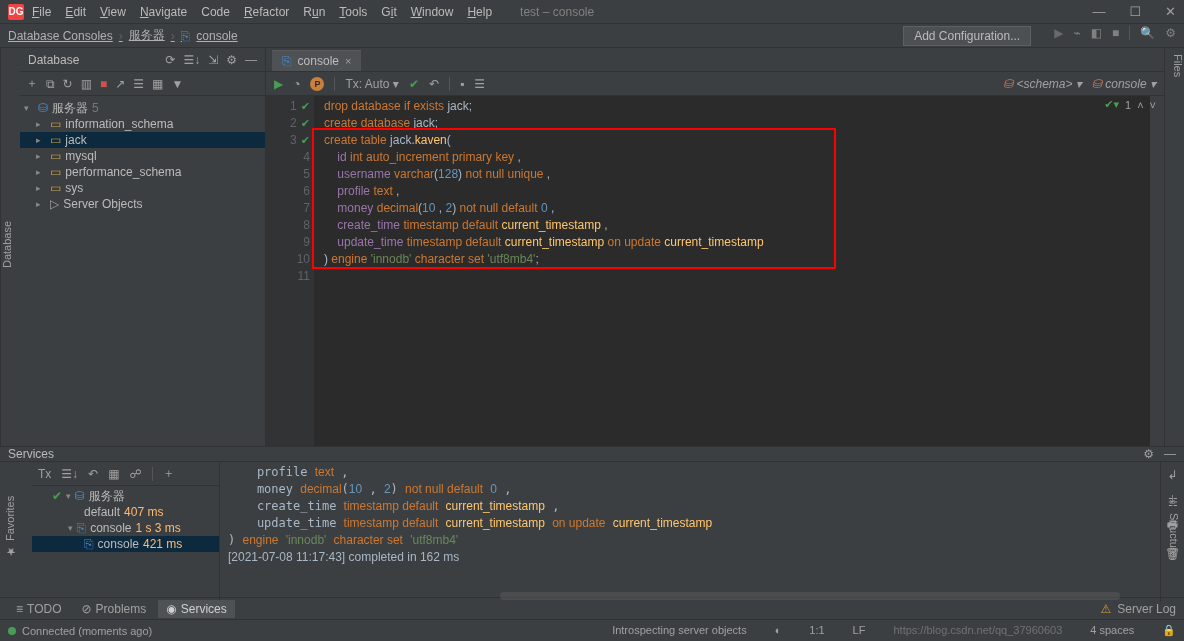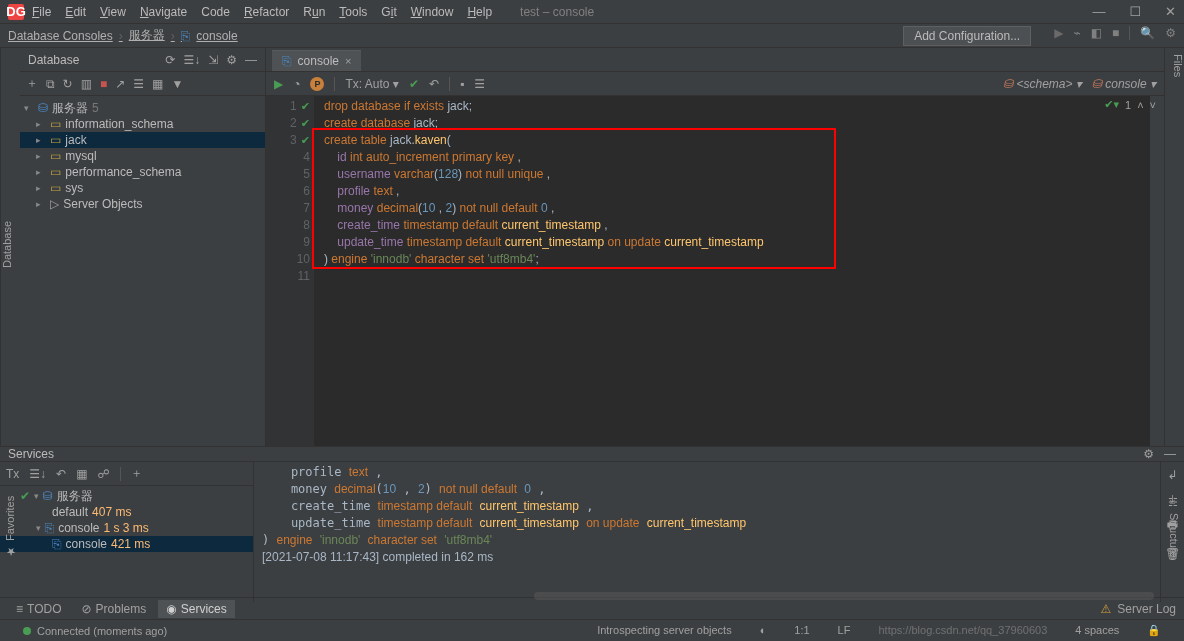--- a/index.html
+++ b/index.html
@@ -1,18 +1,18 @@
 <!DOCTYPE html>
 <html><head>
 <meta charset="utf-8">
 <style>
 * { margin: 0; padding: 0; box-sizing: border-box; font-family: "Segoe UI", Arial, sans-serif; }
 body { background: #3c3f41; color: #bbbbbb; font-size: 12px; width: 1184px; height: 641px; overflow: hidden; position: relative; }
 .titlebar { height: 24px; background: #3c3f41; display: flex; align-items: center; padding: 0 8px; border-bottom: 1px solid #323232; }
-.titlebar .logo { width: 16px; height: 16px; background: #ef4444; border-radius: 2px; margin-right: 8px; display:flex; align-items:center; justify-content:center; font-size:13px; color:#fff; font-weight:bold; }
+.titlebar .logo { width: 16px; height: 16px; background: #ef4444; border-radius: 2px; margin-right: 8px; display:flex; align-items:center; justify-content:center; font-size:10px; color:#fff; font-weight:bold; }
 .menubar { display: flex; gap: 14px; color: #bbbbbb; font-size: 12px; }
 .menubar span { cursor: pointer; }
 .menubar span u { text-decoration: underline; }
 .titlebar .title { margin-left: 28px; color: #808080; }
 .titlebar .win-controls { margin-left: auto; display: flex; gap: 24px; color: #a0a0a0; font-size: 13px; }
 .navbar { height: 24px; background: #3c3f41; display: flex; align-items: center; padding: 0 8px; border-bottom: 1px solid #323232; }
 .breadcrumb { display: flex; align-items: center; gap: 6px; color: #b0b0b0; text-decoration: underline; }
 .breadcrumb .sep { color: #606060; }
 .navbar .right { margin-left: auto; display: flex; align-items: flex-start; gap: 23px; }
 .add-config { background: #4c5052; border: 1px solid #5e6060; color: #bbb; padding: 2px 10px; font-size: 12px; }
@@ -59,42 +59,42 @@
 .redbox { position: absolute; border: 2px solid #ff0000; pointer-events: none; }
 .right-gutter { width: 14px; background: #3c3f41; }
 .editor-overlay-top { position: absolute; top: 50px; right: 8px; display: flex; align-items: center; gap: 6px; color: #a0a0a0; font-size: 11px; }
 .editor-overlay-top .grncheck { color: #499c54; }
 .side-right { width: 20px; background: #3c3f41; border-left: 1px solid #323232; writing-mode: vertical-rl; font-size: 11px; color: #a0a0a0; padding-top: 6px; }
 .services-panel { height: 151px; border-top: 1px solid #323232; display: flex; flex-direction: column; }
 .services-header { height: 22px; display: flex; align-items: center; padding: 0 8px; background: #3c3f41; border-bottom: 1px solid #323232; }
 .services-header .title { flex: 1; }
 .services-header .icons { display: flex; gap: 10px; color: #a0a0a0; }
 .services-body { flex: 1; display: flex; }
-.services-left { width: 254px; border-right: 1px solid #323232; }
+.services-left { width: 220px; border-right: 1px solid #323232; padding-left: 32px; }
 .services-toolbar { height: 24px; display: flex; align-items: center; padding: 0 6px; gap: 10px; color: #a0a0a0; border-bottom: 1px solid #323232; }
 .services-tree { padding: 2px 0; font-size: 12px; }
 .services-tree .row { display: flex; align-items: center; height: 16px; gap: 4px; padding-left: 20px; }
 .services-tree .row.l1 { padding-left: 36px; }
 .services-tree .row.l2 { padding-left: 52px; }
 .services-tree .row.sel { background: #0d293e; }
 .services-tree .muted { color: #fdba74; }
 .services-output { flex: 1; font-family: "Consolas", monospace; font-size: 12px; line-height: 17px; padding: 2px 8px; color: #a9b7c6; white-space: pre; overflow: hidden; position: relative; }
 .services-output .kw { color: #cc7832; }
 .services-output .num { color: #6897bb; }
 .services-output .str { color: #6a8759; }
 .services-output .fn { color: #ffc66d; }
 .services-right-icons { width: 24px; border-left: 1px solid #323232; display: flex; flex-direction: column; align-items: center; gap: 10px; padding-top: 6px; color: #a0a0a0; }
 .left-fav { position: absolute; left: 0; top: 462px; width: 20px; height: 130px; writing-mode: vertical-rl; transform: rotate(180deg); text-align: center; font-size: 11px; color: #a0a0a0; display:flex; align-items:center; justify-content:center; gap:4px; }
 .right-struct { position: absolute; right: 0; top: 462px; width: 20px; height: 130px; writing-mode: vertical-rl; text-align: center; font-size: 11px; color: #a0a0a0; display:flex; align-items:center; justify-content:center; gap:4px; }
 .bottom-tabs { height: 22px; background: #3c3f41; border-top: 1px solid #323232; display: flex; align-items: center; padding: 0 8px; gap: 4px; }
 .bottom-tabs .tab { padding: 2px 8px; color: #a0a0a0; display: flex; align-items: center; gap: 4px; }
 .bottom-tabs .tab.active { background: #4e5254; color: #d0d0d0; }
 .bottom-tabs .right { margin-left: auto; display: flex; align-items: center; gap: 6px; color: #a0a0a0; }
 .bottom-tabs .warn { color: #d6a13b; }
-.statusbar { height: 22px; background: #3c3f41; border-top: 1px solid #323232; display: flex; align-items: center; padding: 0 23px; color: #a0a0a0; font-size: 11px; }
+.statusbar { height: 22px; background: #3c3f41; border-top: 1px solid #323232; display: flex; align-items: center; padding: 0 8px; color: #a0a0a0; font-size: 11px; }
 .statusbar .green-dot { width: 8px; height: 8px; background: #499c54; border-radius: 50%; margin-right: 6px; }
 .statusbar .right { margin-left: auto; display: flex; gap: 28px; }
 .hscroll { position: absolute; bottom: 2px; left: 280px; width: 620px; height: 8px; background: #5a5a5a; border-radius: 4px; opacity: 0.5; }
 </style>
 </head>
 <body>
 
 <div class="titlebar">
   <div class="logo">DG</div>
   <div class="menubar">

